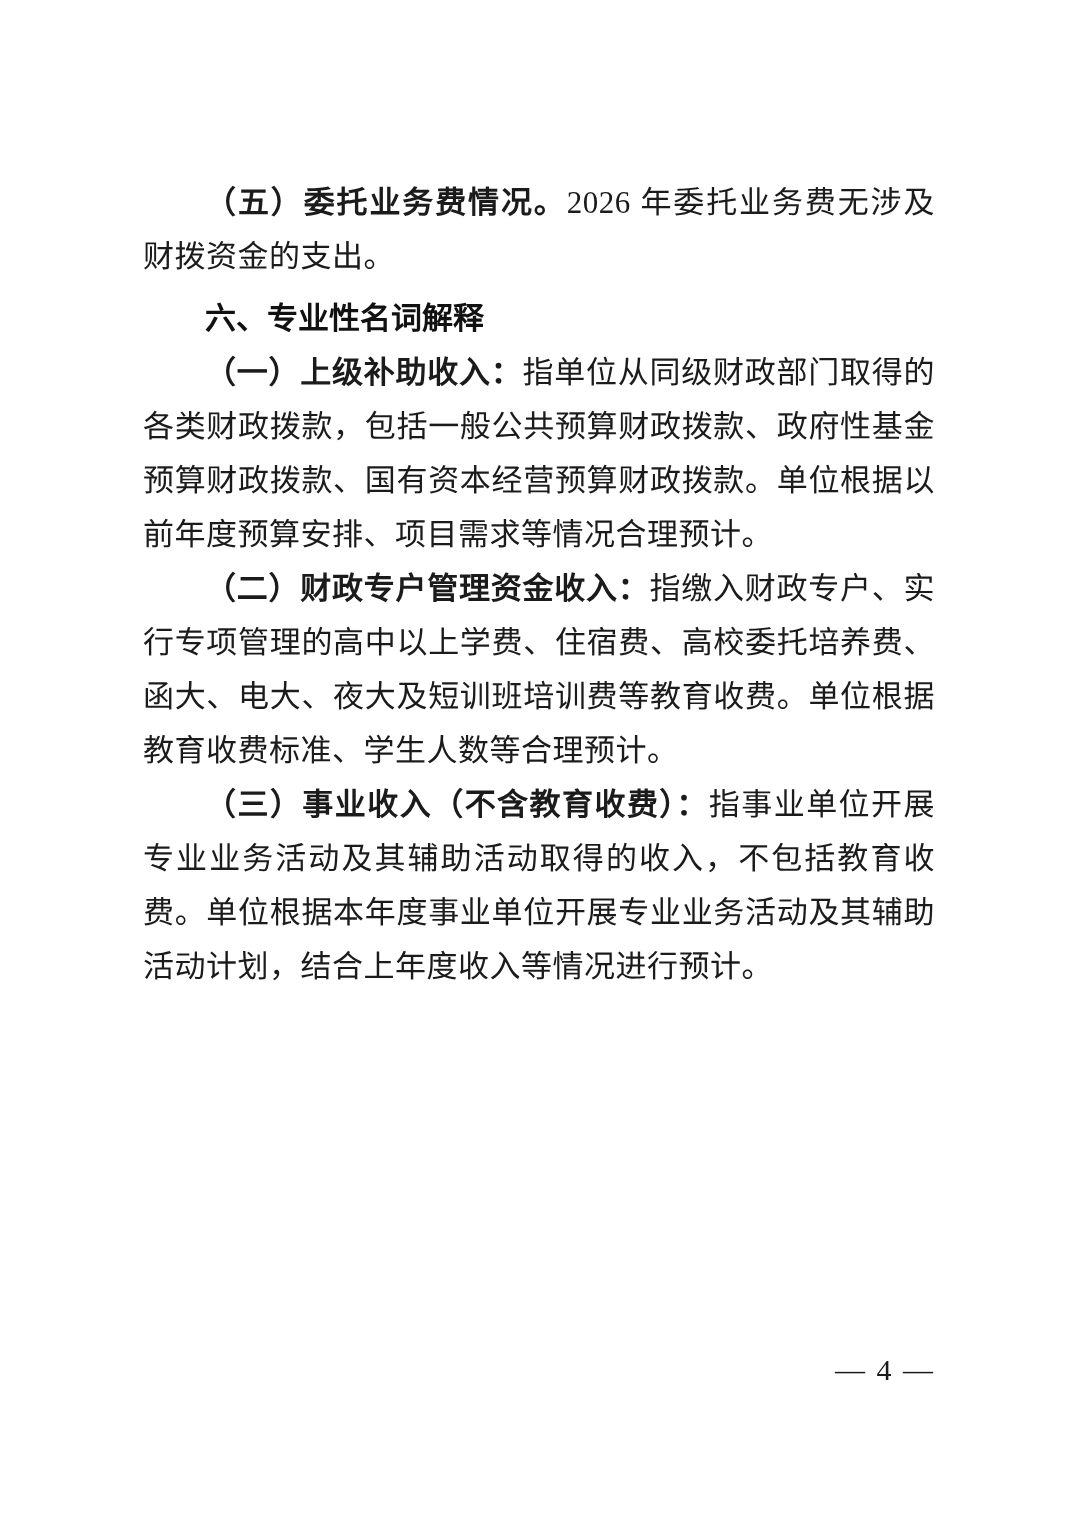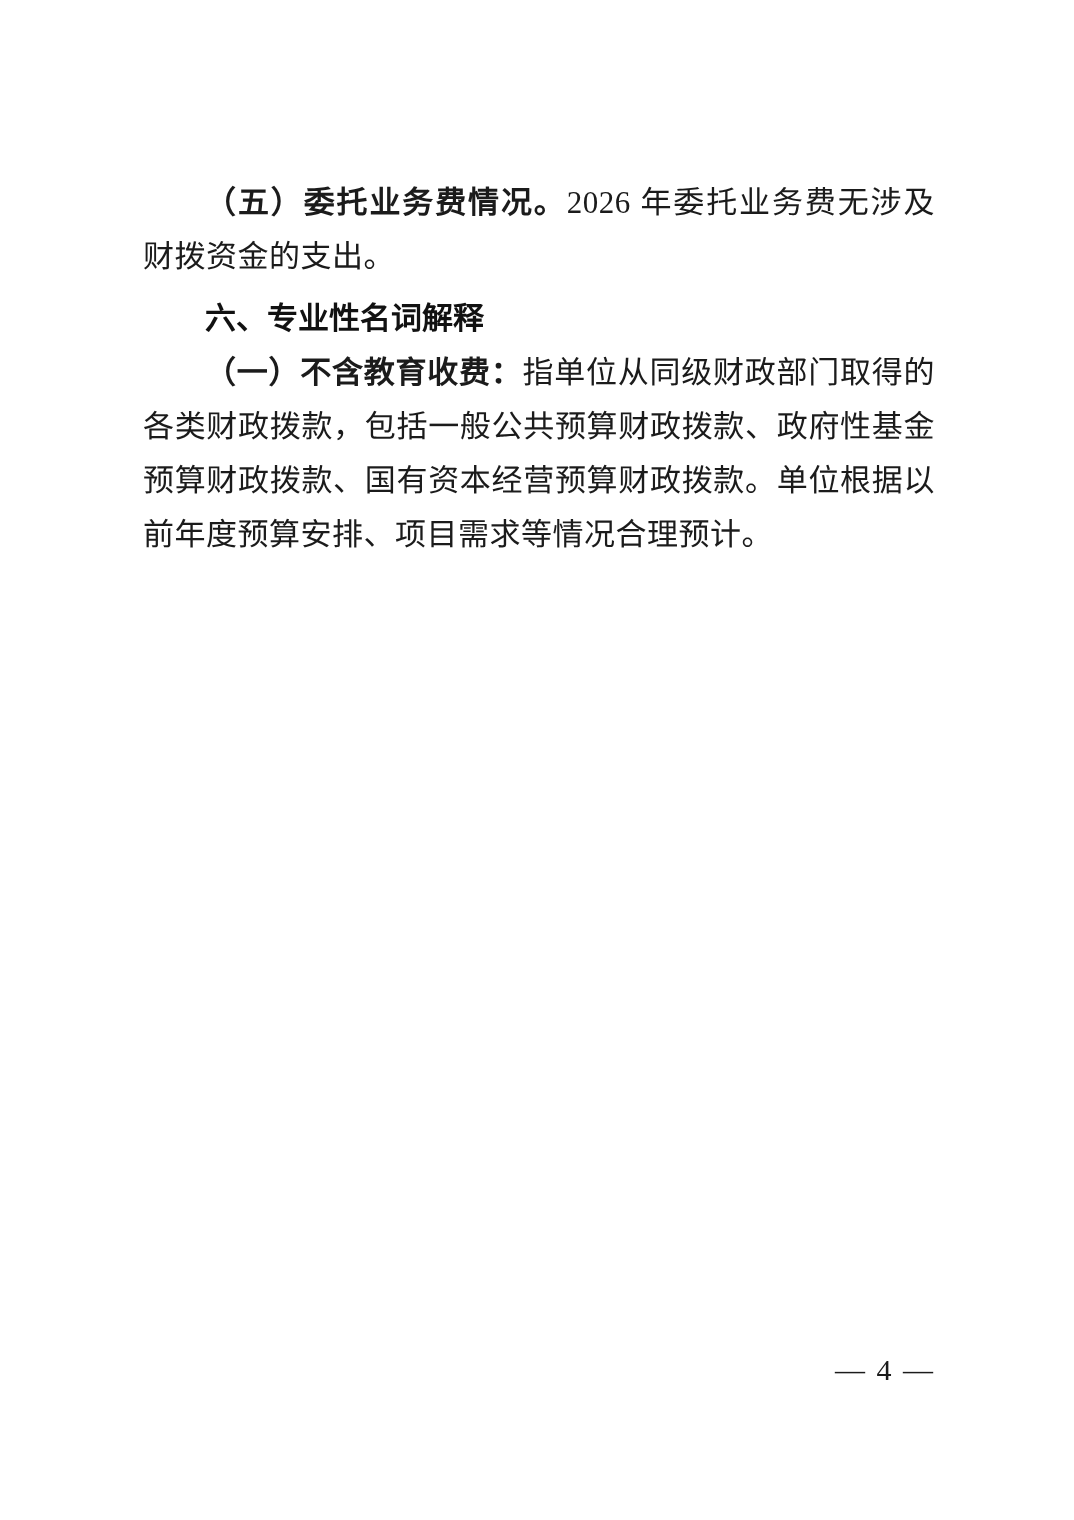--- a/index.html
+++ b/index.html
@@ -57,22 +57,24 @@
 </head>
 <body>
 
 <div class="page">
   <div class="content">
 
     <p class="body-para"><span class="lead">（五）委托业务费情况。</span><span>2026 年委托业务费无涉及财拨资金的支出。</span></p>
 
     <h2 class="section-heading">六、专业性名词解释</h2>
 
-    <p class="body-para"><span class="lead">（一）不含教育收费：</span><span>指单位从同级财政部门取得的各类财政拨款，包括一般公共预算财政拨款、政府性基金预算财政拨款、国有资本经营预算财政拨款。单位根据以前年度预算安排、项目需求等情况合理预计。</span></p>
+    <p class="body-para"><span class="lead">（一）上级补助收入：</span><span>指单位从同级财政部门取得的各类财政拨款，包括一般公共预算财政拨款、政府性基金预算财政拨款、国有资本经营预算财政拨款。单位根据以前年度预算安排、项目需求等情况合理预计。</span></p>
 
+    <p class="body-para"><span class="lead">（二）财政专户管理资金收入：</span><span>指缴入财政专户、实行专项管理的高中以上学费、住宿费、高校委托培养费、函大、电大、夜大及短训班培训费等教育收费。单位根据教育收费标准、学生人数等合理预计。</span></p>
 
+    <p class="body-para"><span class="lead">（三）事业收入（不含教育收费）：</span><span>指事业单位开展专业业务活动及其辅助活动取得的收入，不包括教育收费。单位根据本年度事业单位开展专业业务活动及其辅助活动计划，结合上年度收入等情况进行预计。</span></p>
 
 
 
   </div>
 
   <div class="page-footer"><span>— 4 —</span></div>
 </div>
 
 </body></html>

